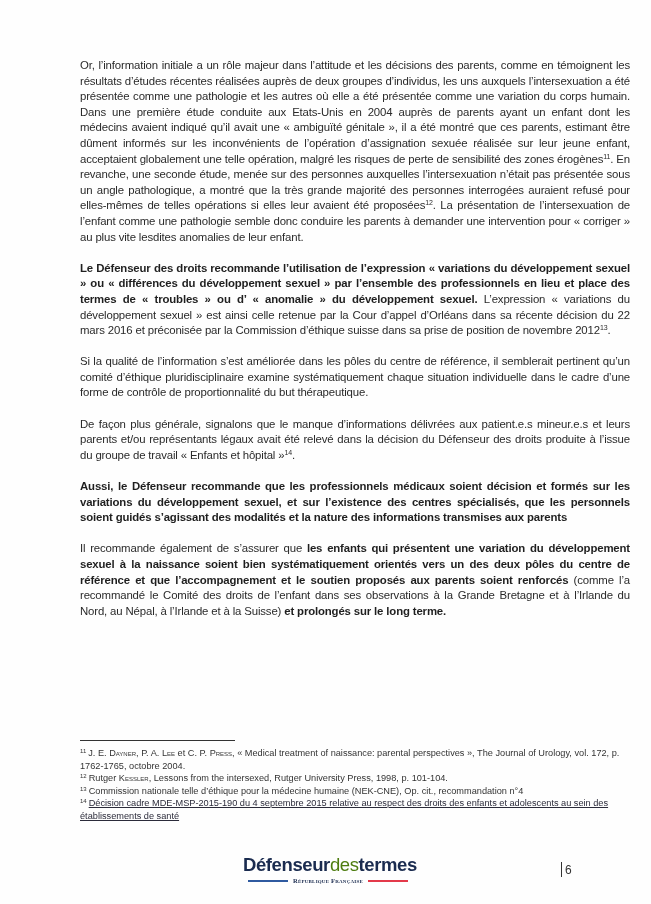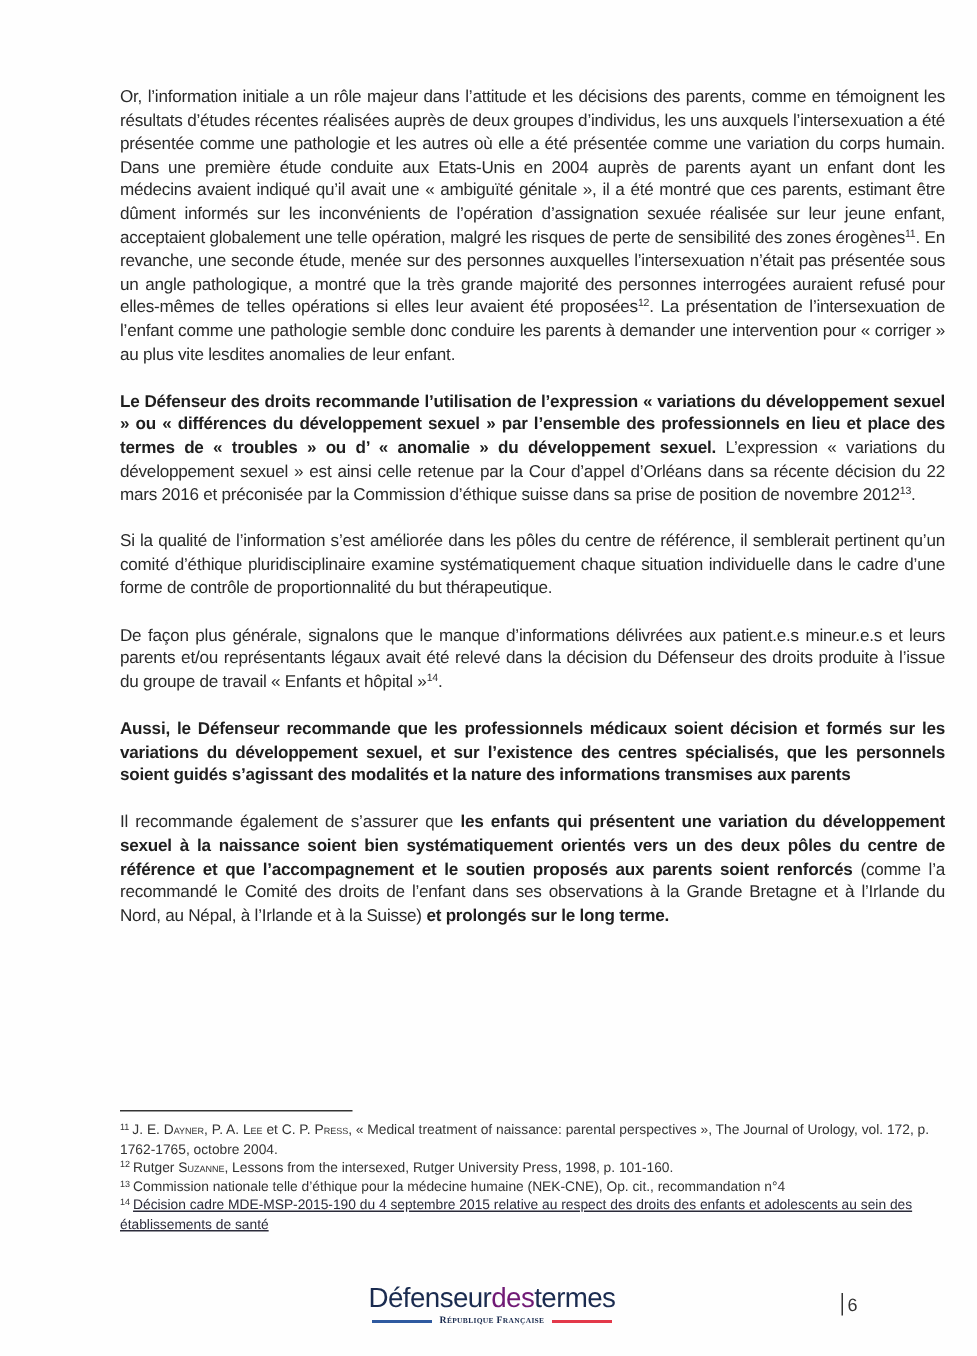--- a/index.html
+++ b/index.html
@@ -26,22 +26,22 @@
   .fn { margin: 0; }
   .fn sup { font-size: 6px; vertical-align: 3px; margin-right: 2px; }
   .sc { font-variant: small-caps; margin-top: 40px; }
   .it { }
   .link { text-decoration: underline; color: #2b2b3a; }
   .logo {
     position: absolute; left: 243px; top: 855px; width: 170px; height: 36px;
     text-align: center; font-family: "Liberation Sans", sans-serif;
   }
   .logo-main { font-size: 18.5px; line-height: 20px; color: #1a2b4f; letter-spacing: -0.4px; }
-  .logo-main .bold { font-weight: normal; }
-  .logo-main .light { font-weight: normal; color: #701a75; }
+  .logo-main .bold { font-weight: bold; }
+  .logo-main .light { font-weight: normal; color: #4d7c0f; }
   .logo-sub {
     display: flex; align-items: center; justify-content: center; margin-top: 2px;
   }
   .logo-sub .line { height: 2px; width: 40px; }
   .logo-sub .blue { background: #2f5aa0; }
   .logo-sub .red { background: #e3394a; }
   .logo-sub .txt {
     font-family: "Liberation Serif", serif; font-size: 6.5px; font-weight: bold;
     color: #1a2b4f; margin: 0 5px; font-variant: small-caps; letter-spacing: 0.2px;
   }
@@ -65,21 +65,21 @@
     <p><span>De façon plus générale, signalons que le manque d’informations délivrées aux patient.e.s mineur.e.s et leurs parents et/ou représentants légaux avait été relevé dans la décision du Défenseur des droits produite à l’issue du groupe de travail « Enfants et hôpital »</span><sup>14</sup><span>.</span></p>
 
     <p class="b">Aussi, le Défenseur recommande que les professionnels médicaux soient décision et formés sur les variations du développement sexuel, et sur l’existence des centres spécialisés, que les personnels soient guidés s’agissant des modalités et la nature des informations transmises aux parents</p>
 
     <p><span>Il recommande également de s’assurer que </span><span class="b">les enfants qui présentent une variation du développement sexuel à la naissance soient bien systématiquement orientés vers un des deux pôles du centre de référence et que l’accompagnement et le soutien proposés aux parents soient renforcés</span><span> (comme l’a recommandé le Comité des droits de l’enfant dans ses observations à la Grande Bretagne et à l’Irlande du Nord, au Népal, à l’Irlande et à la Suisse) </span><span class="b">et prolongés sur le long terme.</span></p>
   </div>
 
   <div class="footnotes">
     <div class="fn-rule"></div>
     <p class="fn"><sup>11</sup><span>J. E. </span><span class="sc">Dayner</span><span>, P. A. </span><span class="sc">Lee</span><span> et C. P. </span><span class="sc">Press</span><span>, « Medical treatment of naissance: parental perspectives », </span><span class="it">The Journal of Urology</span><span>, vol. 172, p. 1762-1765, octobre 2004.</span></p>
-    <p class="fn"><sup>12</sup><span>Rutger </span><span class="sc">Suzanne</span><span>, </span><span class="it">Lessons from the intersexed</span><span>, Rutger University Press, 1998, p. 101-160.</span></p>
+    <p class="fn"><sup>12</sup><span>Rutger </span><span class="sc">Kessler</span><span>, </span><span class="it">Lessons from the intersexed</span><span>, Rutger University Press, 1998, p. 101-104.</span></p>
     <p class="fn"><sup>13</sup><span>Commission nationale telle d’éthique pour la médecine humaine (NEK-CNE), </span><span class="it">Op. cit.</span><span>, recommandation n°4</span></p>
     <p class="fn"><sup>14</sup><span class="link">Décision cadre MDE-MSP-2015-190 du 4 septembre 2015 relative au respect des droits des enfants et adolescents au sein des établissements de santé</span></p>
   </div>
 
   <div class="logo">
     <div class="logo-main"><span class="bold">Défenseur</span><span class="light">des</span><span class="bold">termes</span></div>
     <div class="logo-sub">
       <span class="line blue"></span>
       <span class="txt">République Française</span>
       <span class="line red"></span>

